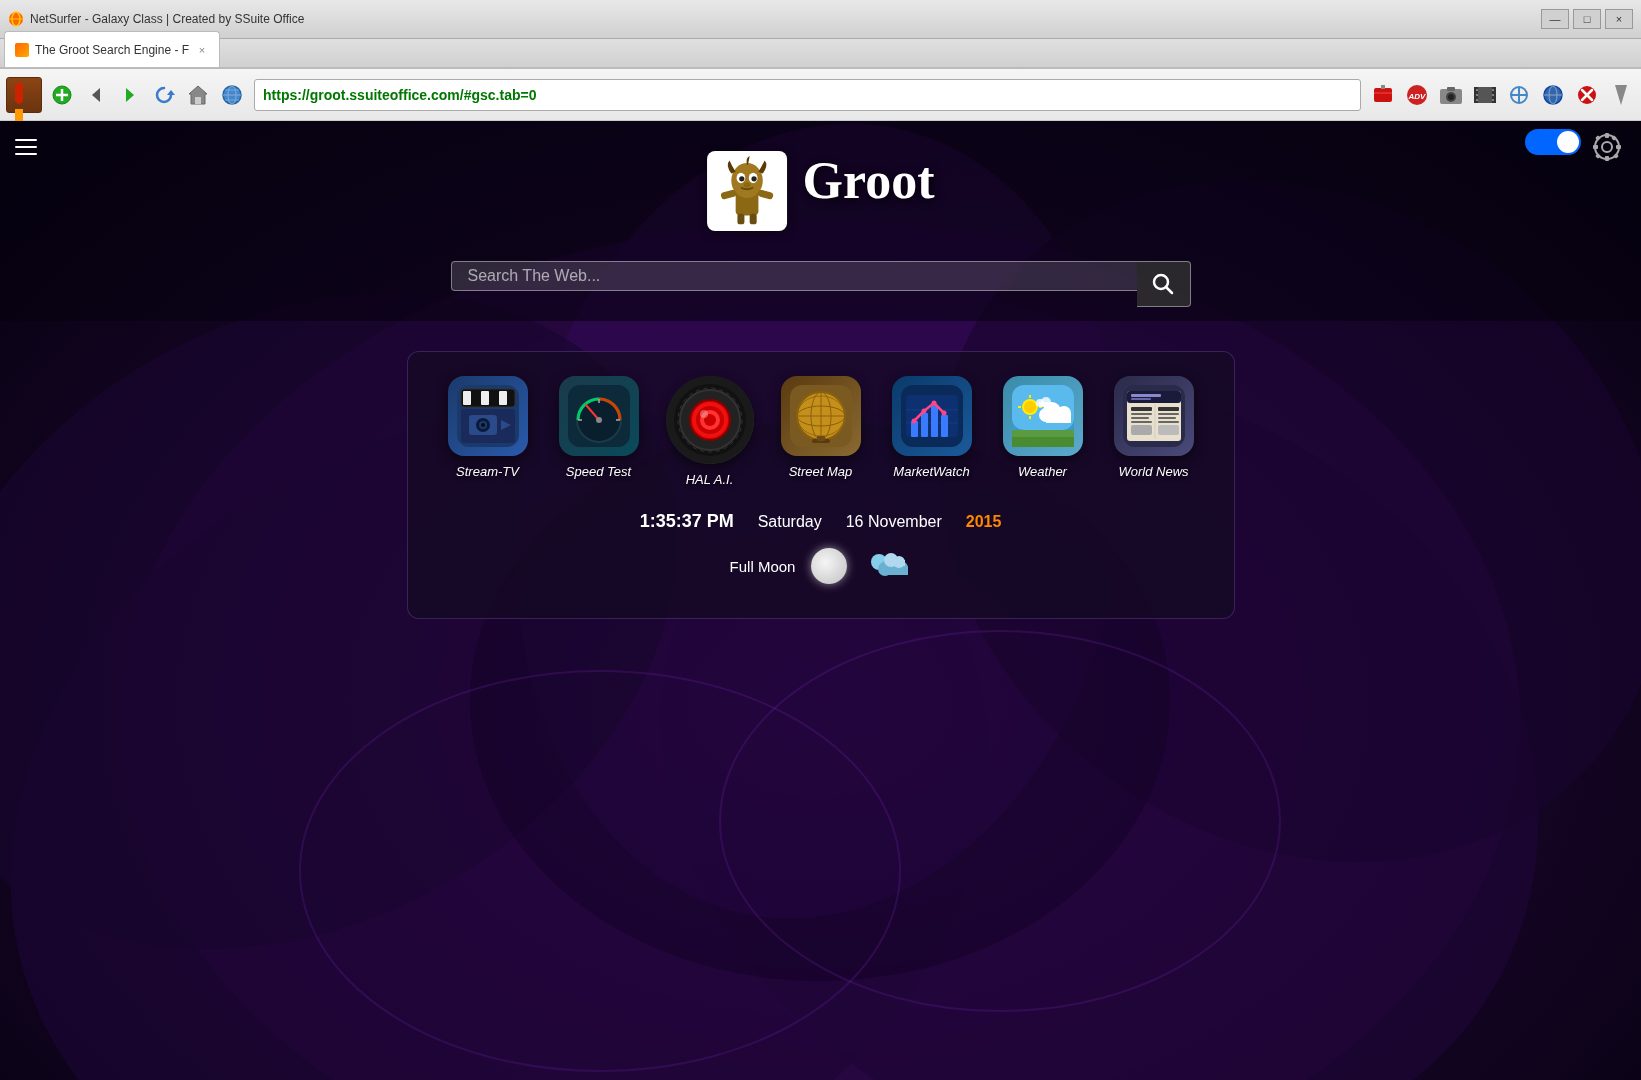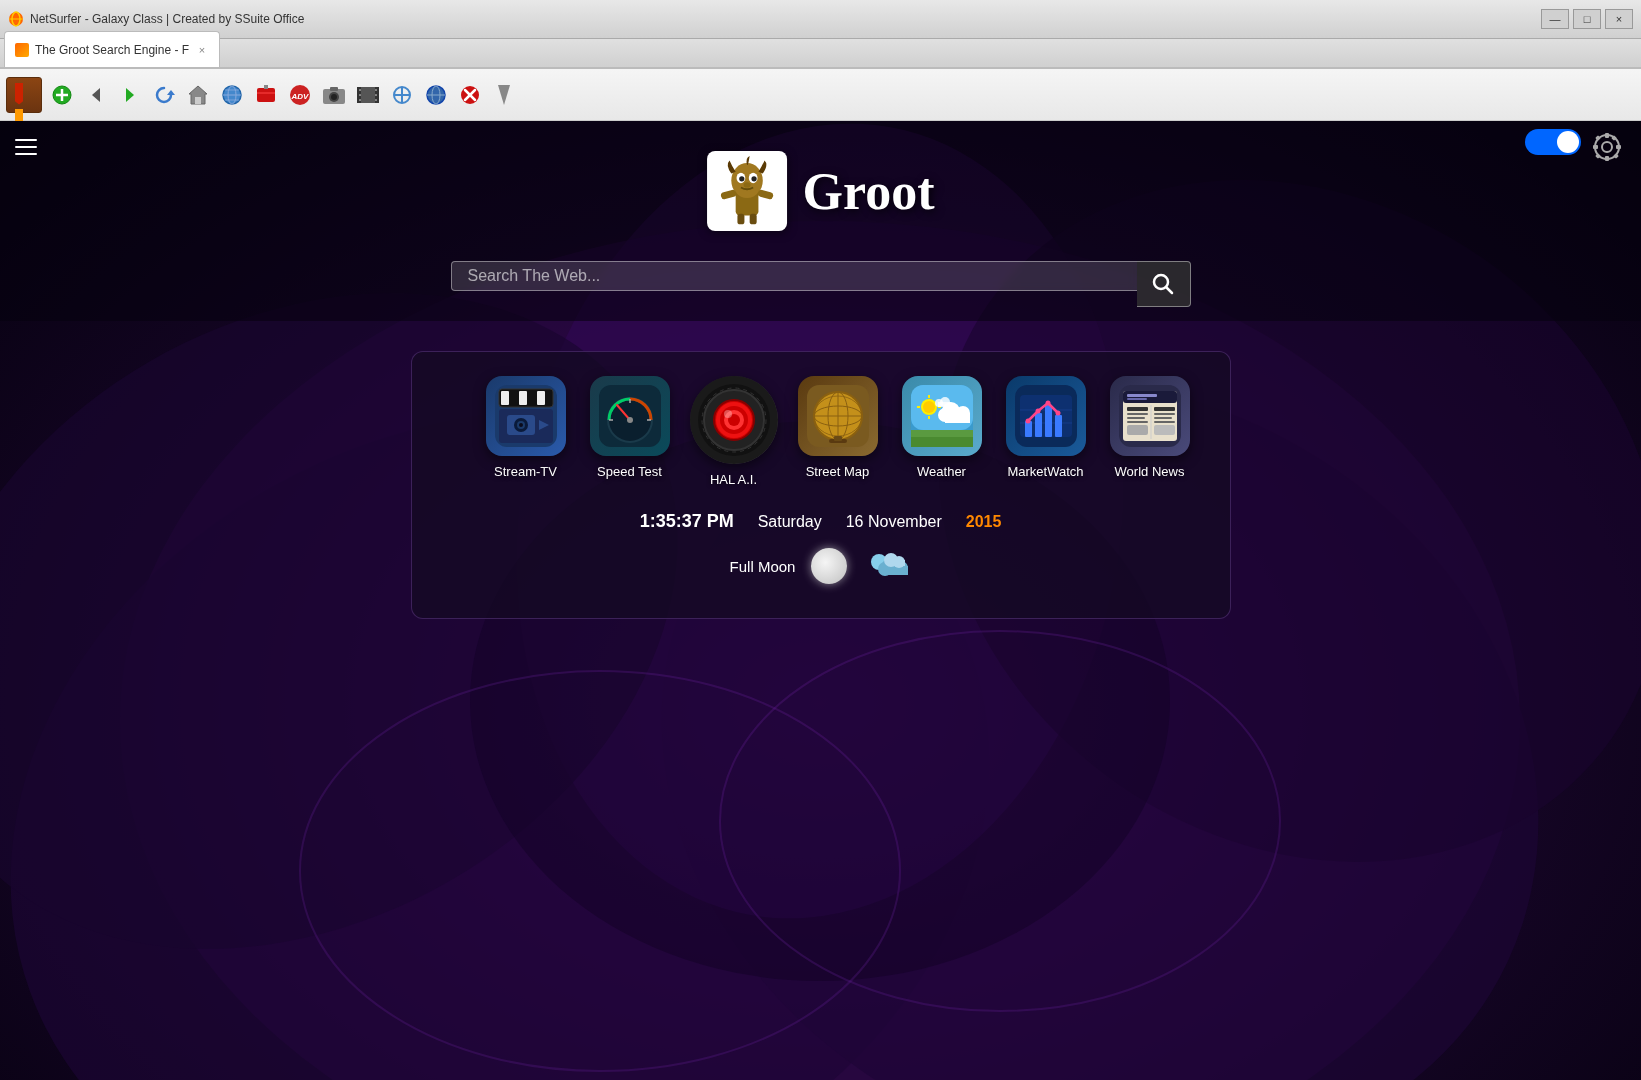--- a/index.html
+++ b/index.html
@@ -200,21 +200,21 @@
       margin-left: auto;
     }
 
     
     #logo-area {
       position: absolute;
       top: 30px;
       left: 50%;
       transform: translateX(-50%);
       display: flex;
-      align-items: center;
+      align-items: flex-start;
       gap: 16px;
       z-index: 10;
     }
     #groot-logo {
       width: 80px; height: 80px;
       background: white;
       border-radius: 8px;
       display: flex; align-items: center; justify-content: center;
       font-size: 40px;
       box-shadow: 0 2px 8px rgba(0,0,0,0.5);
@@ -279,23 +279,24 @@
       border: 1px solid rgba(100, 60, 140, 0.5);
       border-radius: 12px;
       padding: 24px 30px 30px;
       z-index: 10;
       min-width: 820px;
     }
 
     
     #apps-row {
       display: flex;
-      gap: 4px;
-      justify-content: flex-end;
+      gap: 11px;
+      justify-content: center;
       align-items: flex-start;
+      font-style: italic;
     }
 
     .app-item {
       display: flex;
       flex-direction: column;
       align-items: center;
       gap: 8px;
       cursor: pointer;
       width: 100px;
     }
@@ -456,20 +457,23 @@
   <div class="toolbar-btn">
     <svg width="22" height="22" viewBox="0 0 22 22">
       <circle cx="11" cy="11" r="9" fill="#4488cc" stroke="#2266aa" stroke-width="1.5"></circle>
       <ellipse cx="11" cy="11" rx="4" ry="9" fill="none" stroke="#88aadd" stroke-width="1"></ellipse>
       <line x1="2" y1="11" x2="20" y2="11" stroke="#88aadd" stroke-width="1"></line>
       <line x1="4" y1="6" x2="18" y2="6" stroke="#88aadd" stroke-width="0.8"></line>
       <line x1="4" y1="16" x2="18" y2="16" stroke="#88aadd" stroke-width="0.8"></line>
     </svg>
   </div>
 
+  <div id="url-bar-area">
+    <span id="url-text">https://groot.ssuiteoffice.com/#gsc.tab=0</span>
+  </div>
 
   <div class="toolbar-btn">
     <svg width="22" height="22" viewBox="0 0 22 22">
       <rect x="2" y="4" width="18" height="14" rx="2" fill="#cc1111"></rect>
       <rect x="9" y="1" width="4" height="4" fill="#888"></rect>
       <line x1="2" y1="9" x2="20" y2="9" stroke="#ff4444" stroke-width="1"></line>
     </svg>
   </div>
 
   <div class="toolbar-btn">
@@ -719,53 +723,20 @@
             <line x1="31" y1="7" x2="31" y2="55" stroke="#8a6010" stroke-width="1"></line>
 
             <rect x="22" y="54" width="18" height="4" rx="2" fill="#5a3a10"></rect>
             <rect x="27" y="51" width="8" height="5" rx="1" fill="#6a4a15"></rect>
           </svg>
         </div>
         <span class="app-label">Street Map</span>
       </div>
 
       <div class="app-item">
-        <div class="app-icon icon-weather">
-          <svg width="62" height="62" viewBox="0 0 62 62">
-            <rect width="62" height="62" rx="12" fill="#3a9acc"></rect>
-
-            <rect x="0" y="0" width="62" height="45" rx="12" fill="#5abaee"></rect>
-
-            <rect x="0" y="45" width="62" height="17" rx="0" fill="#5a9a40"></rect>
-            <rect x="0" y="52" width="62" height="10" rx="0" fill="#4a8a30"></rect>
-
-            <rect x="0" y="52" width="62" height="10" fill="#4a8a30"></rect>
-
-            <circle cx="18" cy="22" r="8" fill="#ffee00"></circle>
-            <circle cx="18" cy="22" r="6" fill="#ffcc00"></circle>
-
-            <line x1="18" y1="10" x2="18" y2="13" stroke="#ffee00" stroke-width="2"></line>
-            <line x1="18" y1="31" x2="18" y2="34" stroke="#ffee00" stroke-width="2"></line>
-            <line x1="6" y1="22" x2="9" y2="22" stroke="#ffee00" stroke-width="2"></line>
-            <line x1="27" y1="22" x2="30" y2="22" stroke="#ffee00" stroke-width="2"></line>
-
-            <circle cx="40" cy="26" r="9" fill="white"></circle>
-            <circle cx="52" cy="28" r="7" fill="white"></circle>
-            <circle cx="34" cy="30" r="7" fill="white"></circle>
-            <rect x="34" y="28" width="25" height="10" fill="white"></rect>
-
-            <circle cx="28" cy="18" r="4" fill="rgba(255,255,255,0.8)"></circle>
-            <circle cx="34" cy="17" r="5" fill="rgba(255,255,255,0.8)"></circle>
-            <rect x="27" y="17" width="13" height="5" fill="rgba(255,255,255,0.8)"></rect>
-          </svg>
-        </div>
-        <span class="app-label">Weather</span>
-      </div>
-
-      <div class="app-item">
         <div class="app-icon icon-marketwatch">
           <svg width="62" height="62" viewBox="0 0 62 62">
             <rect width="62" height="62" rx="12" fill="#0a2a5a"></rect>
 
             <rect x="5" y="10" width="52" height="42" rx="4" fill="#0d3070"></rect>
 
             <line x1="5" y1="25" x2="57" y2="25" stroke="#1a4090" stroke-width="0.8"></line>
             <line x1="5" y1="38" x2="57" y2="38" stroke="#1a4090" stroke-width="0.8"></line>
 
             <rect x="10" y="36" width="7" height="16" fill="#3a7aff" rx="1"></rect>
@@ -777,20 +748,53 @@
             <circle cx="13" cy="36" r="2.5" fill="#ff4488"></circle>
             <circle cx="23" cy="26" r="2.5" fill="#ff4488"></circle>
             <circle cx="33" cy="18" r="2.5" fill="#ff4488"></circle>
             <circle cx="43" cy="28" r="2.5" fill="#ff4488"></circle>
           </svg>
         </div>
         <span class="app-label">MarketWatch</span>
       </div>
 
       <div class="app-item">
+        <div class="app-icon icon-weather">
+          <svg width="62" height="62" viewBox="0 0 62 62">
+            <rect width="62" height="62" rx="12" fill="#3a9acc"></rect>
+
+            <rect x="0" y="0" width="62" height="45" rx="12" fill="#5abaee"></rect>
+
+            <rect x="0" y="45" width="62" height="17" rx="0" fill="#5a9a40"></rect>
+            <rect x="0" y="52" width="62" height="10" rx="0" fill="#4a8a30"></rect>
+
+            <rect x="0" y="52" width="62" height="10" fill="#4a8a30"></rect>
+
+            <circle cx="18" cy="22" r="8" fill="#ffee00"></circle>
+            <circle cx="18" cy="22" r="6" fill="#ffcc00"></circle>
+
+            <line x1="18" y1="10" x2="18" y2="13" stroke="#ffee00" stroke-width="2"></line>
+            <line x1="18" y1="31" x2="18" y2="34" stroke="#ffee00" stroke-width="2"></line>
+            <line x1="6" y1="22" x2="9" y2="22" stroke="#ffee00" stroke-width="2"></line>
+            <line x1="27" y1="22" x2="30" y2="22" stroke="#ffee00" stroke-width="2"></line>
+
+            <circle cx="40" cy="26" r="9" fill="white"></circle>
+            <circle cx="52" cy="28" r="7" fill="white"></circle>
+            <circle cx="34" cy="30" r="7" fill="white"></circle>
+            <rect x="34" y="28" width="25" height="10" fill="white"></rect>
+
+            <circle cx="28" cy="18" r="4" fill="rgba(255,255,255,0.8)"></circle>
+            <circle cx="34" cy="17" r="5" fill="rgba(255,255,255,0.8)"></circle>
+            <rect x="27" y="17" width="13" height="5" fill="rgba(255,255,255,0.8)"></rect>
+          </svg>
+        </div>
+        <span class="app-label">Weather</span>
+      </div>
+
+      <div class="app-item">
         <div class="app-icon icon-world-news">
           <svg width="62" height="62" viewBox="0 0 62 62">
             <rect width="62" height="62" rx="12" fill="#2a2a4a"></rect>
 
             <rect x="4" y="6" width="54" height="50" rx="3" fill="#e8e0cc"></rect>
 
             <rect x="4" y="6" width="54" height="12" rx="3" fill="#1a1a3a"></rect>
 
             <rect x="8" y="9" width="30" height="3" rx="1" fill="#8888cc"></rect>
             <rect x="8" y="13" width="20" height="2" rx="1" fill="#6666aa"></rect>

